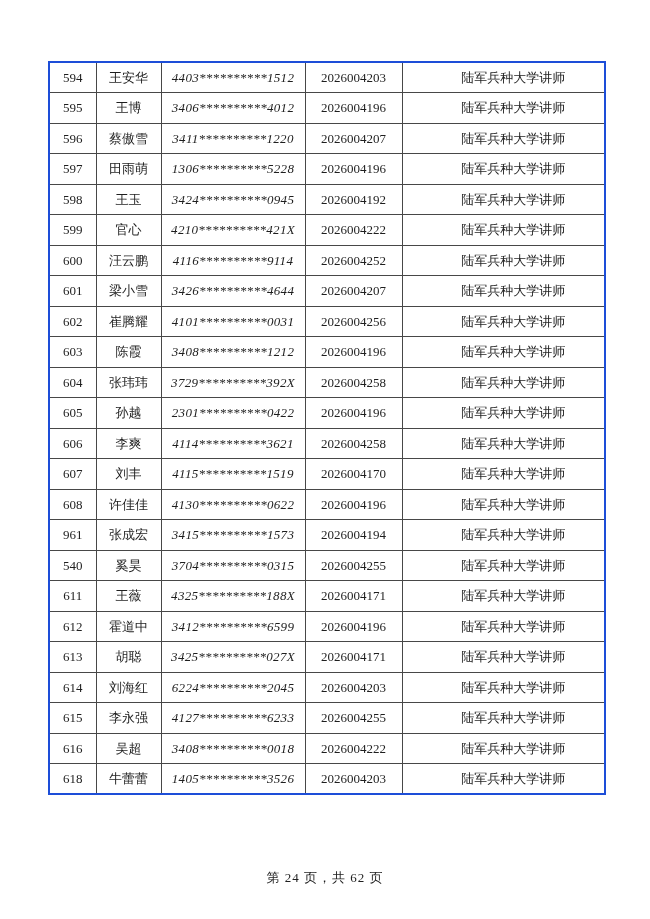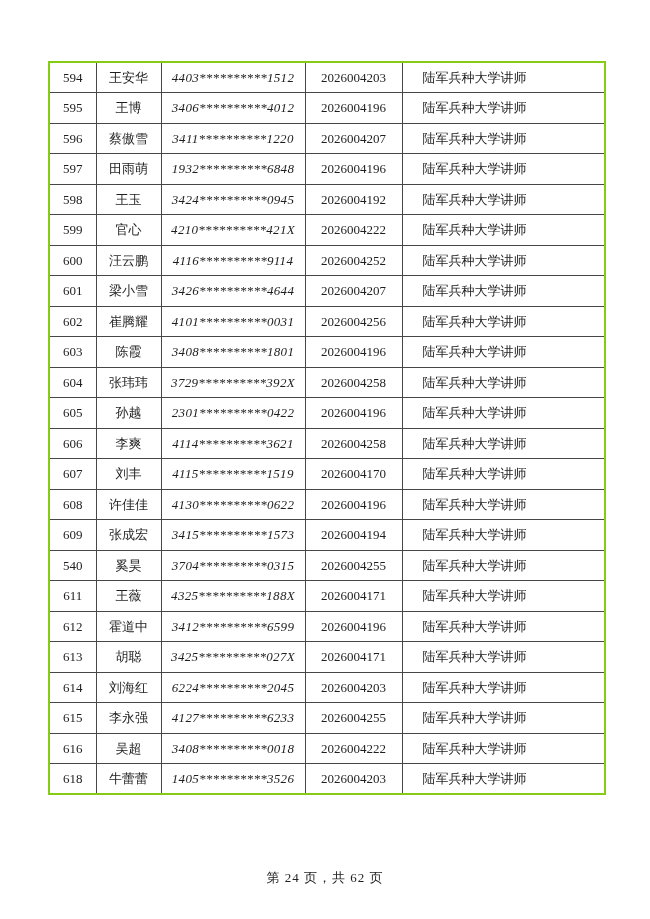--- a/index.html
+++ b/index.html
@@ -20,42 +20,42 @@
     inset: 0;
     background: #ffffff;
   }
   table.roster {
     position: absolute;
     left: 48px;
     top: 61px;
     width: 556px;
     border-collapse: collapse;
     table-layout: fixed;
-    border: 2px solid #84cc16;
+    border: 2px solid #1d4ed8;
   }
   table.roster td {
     border: 1px solid #474747;
     font-size: 13px;
     line-height: 1;
     padding: 0;
     text-align: center;
     vertical-align: middle;
     white-space: nowrap;
     overflow: hidden;
     color: #1e1e1e;
   }
   table.roster tr {
     height: 30.5px;
   }
   table.roster td.col-id {
     letter-spacing: 0.3px;
     font-style: italic;
   }
   table.roster td.col-title {
-    text-align: left;
+    text-align: center;
     padding-left: 20px;
   }
   .footer {
     position: absolute;
     left: 0;
     top: 869px;
     width: 100%;
     text-align: center;
     font-size: 13px;
     color: #1e1e1e;
@@ -93,21 +93,21 @@
         <tr>
           <td class="col-no">596</td>
           <td class="col-name">蔡傲雪</td>
           <td class="col-id">3411**********1220</td>
           <td class="col-code">2026004207</td>
           <td class="col-title">陆军兵种大学讲师</td>
         </tr>
         <tr>
           <td class="col-no">597</td>
           <td class="col-name">田雨萌</td>
-          <td class="col-id">1932**********6848</td>
+          <td class="col-id">1306**********5228</td>
           <td class="col-code">2026004196</td>
           <td class="col-title">陆军兵种大学讲师</td>
         </tr>
         <tr>
           <td class="col-no">598</td>
           <td class="col-name">王玉</td>
           <td class="col-id">3424**********0945</td>
           <td class="col-code">2026004192</td>
           <td class="col-title">陆军兵种大学讲师</td>
         </tr>
@@ -135,21 +135,21 @@
         <tr>
           <td class="col-no">602</td>
           <td class="col-name">崔腾耀</td>
           <td class="col-id">4101**********0031</td>
           <td class="col-code">2026004256</td>
           <td class="col-title">陆军兵种大学讲师</td>
         </tr>
         <tr>
           <td class="col-no">603</td>
           <td class="col-name">陈霞</td>
-          <td class="col-id">3408**********1801</td>
+          <td class="col-id">3408**********1212</td>
           <td class="col-code">2026004196</td>
           <td class="col-title">陆军兵种大学讲师</td>
         </tr>
         <tr>
           <td class="col-no">604</td>
           <td class="col-name">张玮玮</td>
           <td class="col-id">3729**********392X</td>
           <td class="col-code">2026004258</td>
           <td class="col-title">陆军兵种大学讲师</td>
         </tr>
@@ -175,21 +175,21 @@
           <td class="col-title">陆军兵种大学讲师</td>
         </tr>
         <tr>
           <td class="col-no">608</td>
           <td class="col-name">许佳佳</td>
           <td class="col-id">4130**********0622</td>
           <td class="col-code">2026004196</td>
           <td class="col-title">陆军兵种大学讲师</td>
         </tr>
         <tr>
-          <td class="col-no">609</td>
+          <td class="col-no">961</td>
           <td class="col-name">张成宏</td>
           <td class="col-id">3415**********1573</td>
           <td class="col-code">2026004194</td>
           <td class="col-title">陆军兵种大学讲师</td>
         </tr>
         <tr>
           <td class="col-no">540</td>
           <td class="col-name">奚昊</td>
           <td class="col-id">3704**********0315</td>
           <td class="col-code">2026004255</td>

